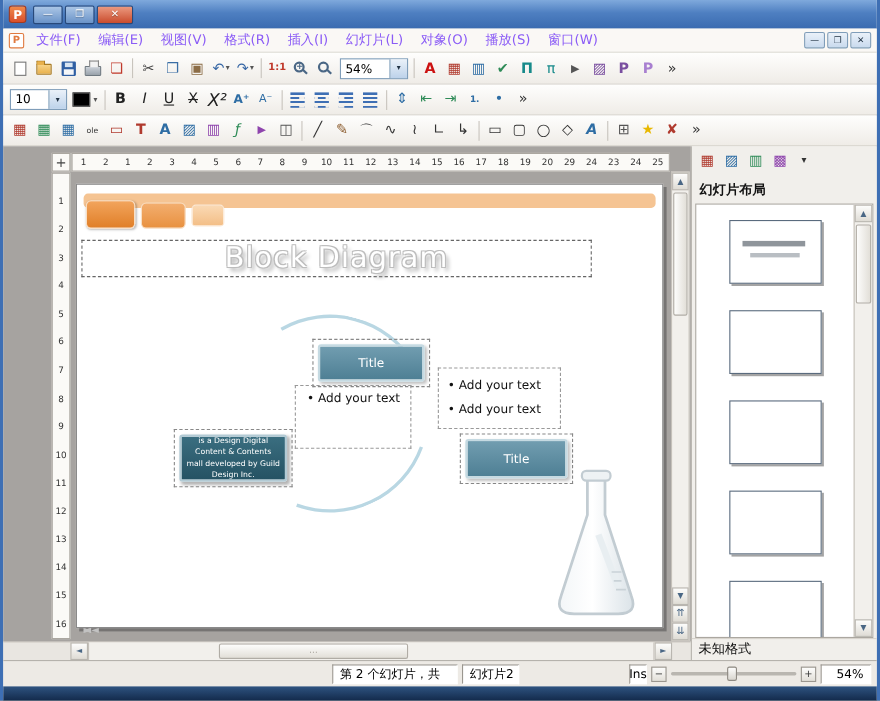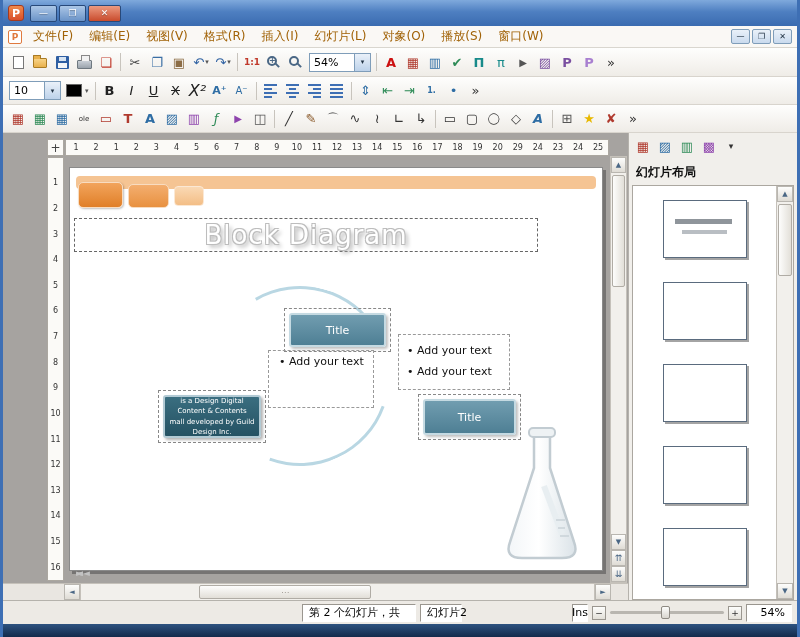--- a/index.html
+++ b/index.html
@@ -12,21 +12,21 @@
   .app-icon{width:16px;height:16px;border-radius:3px;background:linear-gradient(#F08A4B,#D94F2B);border:1px solid #A53A1F;color:#fff;font-weight:bold;font-size:11px;display:flex;align-items:center;justify-content:center}
   .title-text{flex:1;color:#fff;text-shadow:0 1px 1px rgba(0,0,0,.45)}
   .win-controls{display:flex;gap:2px}
   .wbtn{width:27px;height:17px;border:1px solid #28497A;border-radius:2px;background:linear-gradient(#ABC6E6,#6A93C8);color:#fff;font-size:9px;display:flex;align-items:center;justify-content:center;text-shadow:0 1px 1px rgba(0,0,0,.35)}
   .wbtn.close{width:33px;background:linear-gradient(#EC9A80,#C94B2C)}
 
   
   .menubar{height:22px;flex:0 0 auto;background:#FAF8F5;border-bottom:1px solid #D9D6CF;display:flex;align-items:center;padding:0 5px}
   .doc-icon{width:14px;height:14px;margin-right:3px;background:#fff;border:1px solid #E07A3F;border-radius:2px;color:#E07A3F;font-size:9px;font-weight:bold;display:flex;align-items:center;justify-content:center}
   .doc-icon::before{content:"P"}
-  .menu-item{padding:2px 8px;color:#a16207;white-space:nowrap}
+  .menu-item{padding:2px 8px;color:#8b5cf6;white-space:nowrap}
   .mdi-controls{margin-left:auto;display:flex;gap:2px}
   .mbtn{width:19px;height:15px;border:1px solid #7F9DB9;border-radius:2px;background:linear-gradient(#EAF1F9,#C9DAEE);color:#234;font-size:8px;display:flex;align-items:center;justify-content:center}
 
   
   .toolbar{flex:0 0 auto;background:linear-gradient(#FEFEFD,#EFECE7);border-bottom:1px solid #D8D4CD;display:flex;align-items:center;padding:0 4px}
   .tb1{height:29px}.tb2{height:28px}.tb3{height:28px}
   .tgroup{display:flex;align-items:center}
   .tbtn{min-width:22px;height:22px;display:flex;align-items:center;justify-content:center;border:1px solid transparent;border-radius:2px;font-size:13px;padding:0 1px;position:relative}
   .tsep{width:1px;height:18px;background:#C8C4BD;margin:0 3px}
   .tb-caret{font-size:7px;color:#555;margin-left:1px}
@@ -121,21 +121,21 @@
   .thumb .bar1{position:absolute;left:14%;top:32%;width:70%;height:5px;background:#8F959B}
   .thumb .bar2{position:absolute;left:23%;top:52%;width:54%;height:4px;background:#B9BEC3}
   .rp-scroll{width:17px;flex:0 0 auto;border-left:1px solid #C5C1BA;background:#F2F0EC;display:flex;flex-direction:column}
   .rp-footer{height:20px;flex:0 0 auto;display:flex;align-items:center;padding:0 6px;color:#111;border-top:1px solid #D8D4CD}
 
   
   .statusbar{height:24px;flex:0 0 auto;background:#EDEAE5;border-top:1px solid #B5B2AC;display:flex;align-items:center;padding:0 5px;gap:4px;font-size:11px}
   .sb-spacer1{width:290px;flex:0 0 auto}
   .sb-flex{flex:1}
   .sb-field{height:18px;background:#fff;border:1px solid;border-color:#9A968F #FFF #FFF #9A968F;display:flex;align-items:center;padding:0 6px;white-space:nowrap}
-  .f-pos{width:114px}.f-name{width:42px}.f-ins{width:16px;justify-content:center}.f-zoom{width:46px;justify-content:flex-end}
+  .f-pos{width:114px}.f-name{width:52px}.f-ins{width:16px;justify-content:center}.f-zoom{width:46px;justify-content:flex-end}
   .zoomctl{display:flex;align-items:center;gap:4px;width:150px;flex:0 0 auto}
   .zbtn{width:14px;height:14px;border:1px solid #9A968F;background:linear-gradient(#FDFDFC,#E2DFD8);display:flex;align-items:center;justify-content:center;font-size:9px;color:#333}
   .gl-minus::before{content:"−"} .gl-plus::before{content:"+"}
   .ztrack{flex:1;height:3px;background:#B9B6B0;border-radius:2px;position:relative}
   .zthumb{position:absolute;left:45%;top:-5px;width:9px;height:13px;background:linear-gradient(#FDFDFC,#D8D5CE);border:1px solid #8E8A83;border-radius:2px}
 
   .bottombar{height:13px;flex:0 0 auto;background:linear-gradient(#2E5380,#132A4B)}
 </style>
 </head>
 <body>
@@ -606,20 +606,21 @@
               <span class="gl-up"></span>
             </div>
           <div class="track">
               <div class="sthumb" style="top:2px;height:72px"></div>
             </div>
           <div class="sbtn">
               <span class="gl-down"></span>
             </div>
         </div>
       </div>
+      <div class="rp-footer">未知格式</div>
     </div>
   </div>
 
   <div class="statusbar">
     <div class="sb-spacer1"></div>
     <div class="sb-field f-pos">第 2 个幻灯片，共</div>
     <div class="sb-field f-name">幻灯片2</div>
     <div class="sb-flex"></div>
     <div class="sb-field f-ins">Ins</div>
     <div class="zoomctl">

